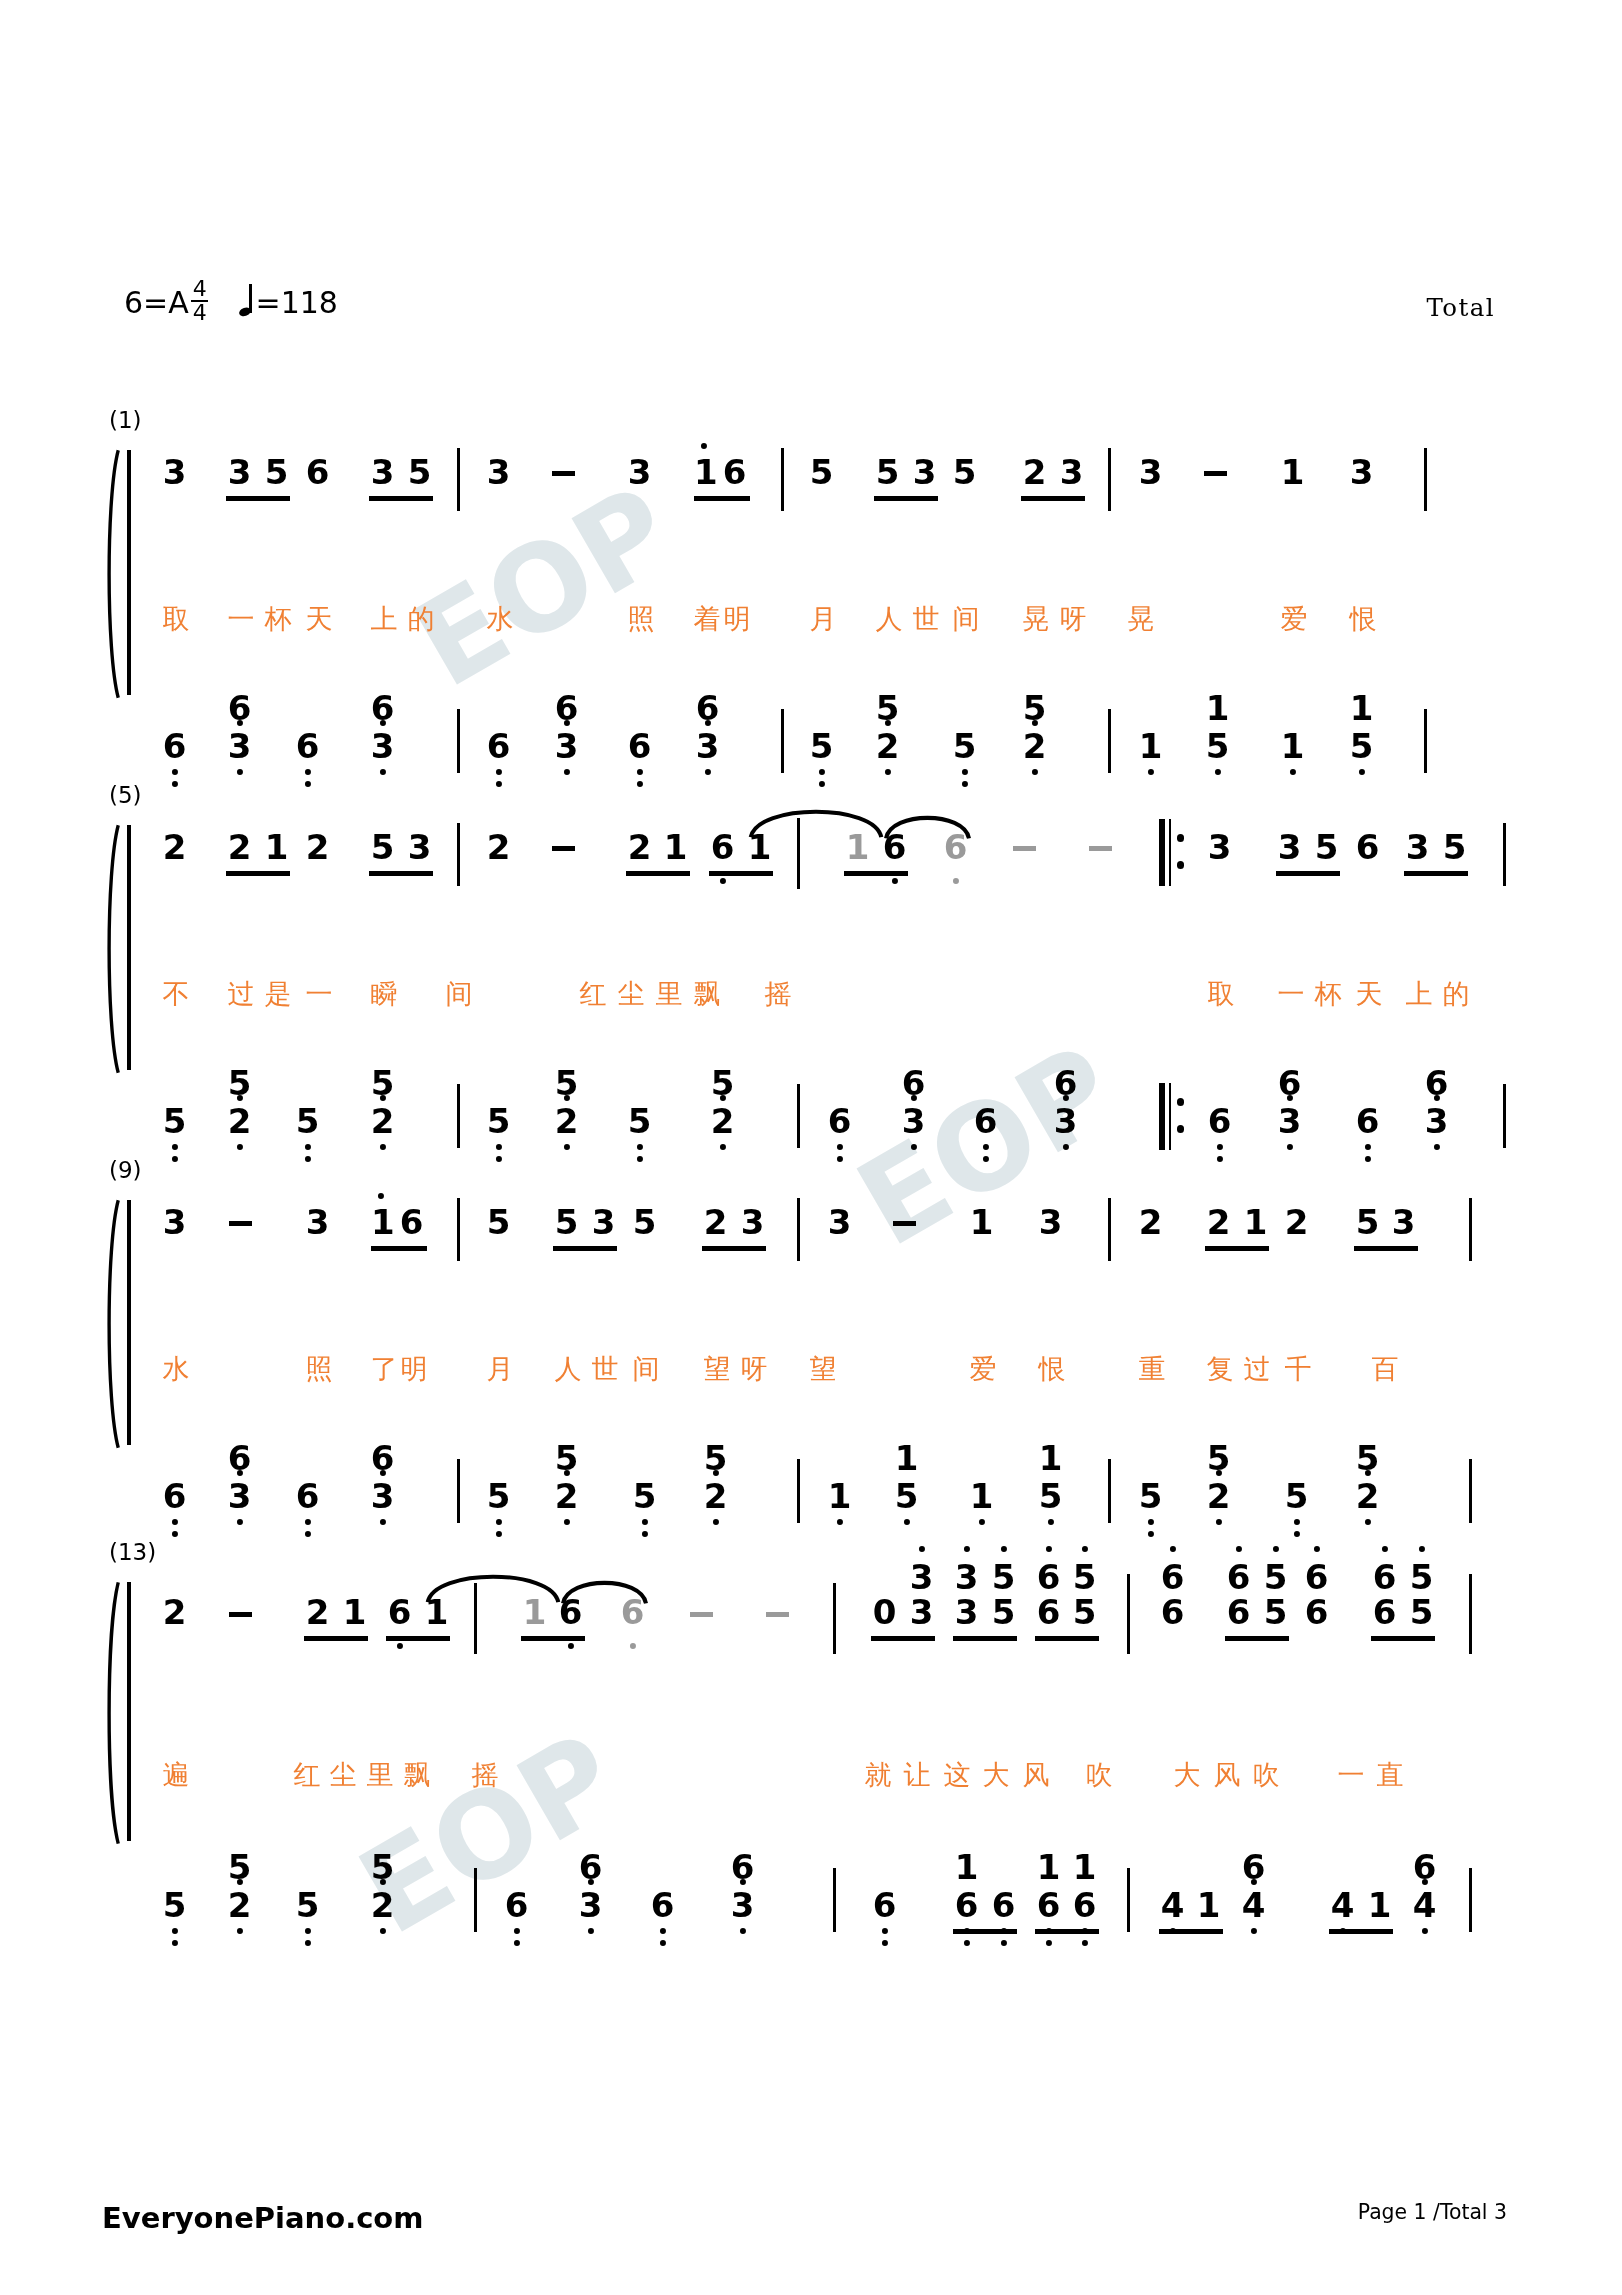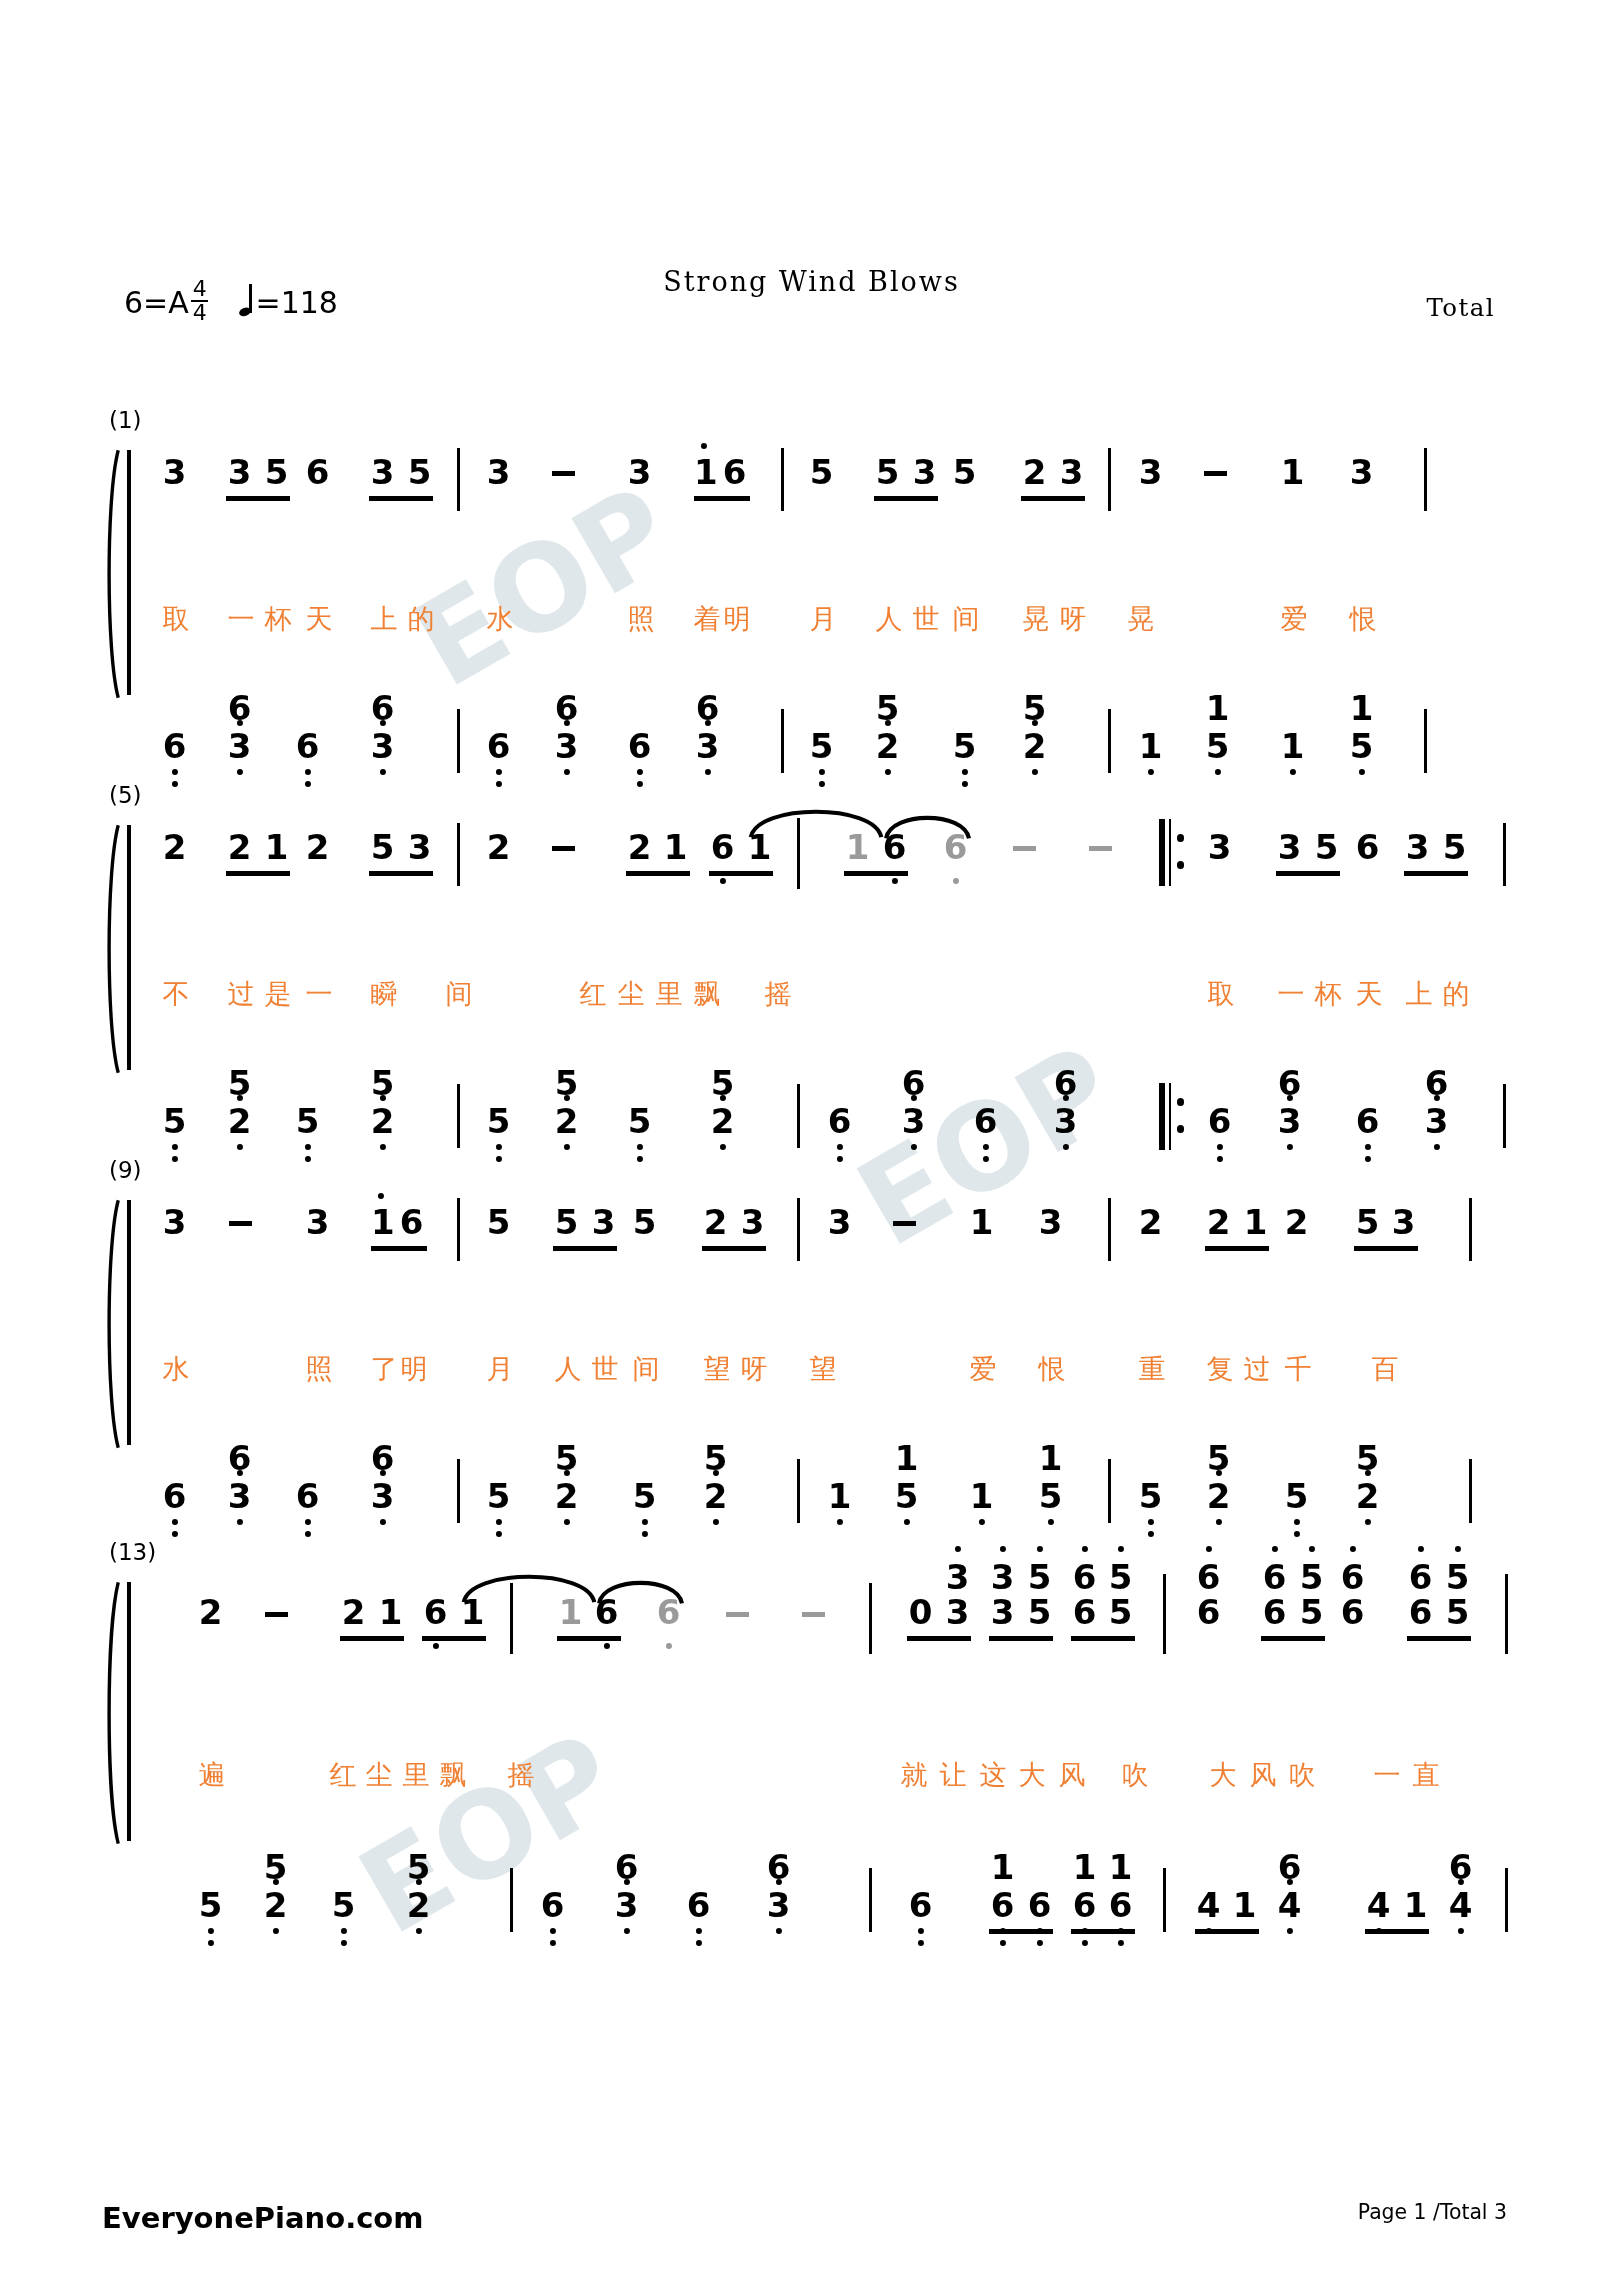--- a/index.html
+++ b/index.html
@@ -82,21 +82,20 @@
   .foot-left{position:absolute;left:102px;bottom:60px;font-size:29px;
      font-family:"DejaVu Sans","Liberation Sans",sans-serif;font-weight:600;}
   .foot-right{position:absolute;right:116px;bottom:71px;font-size:20.4px;
      font-family:"DejaVu Sans","Liberation Sans",sans-serif;}
 </style>
 </head>
 <body>
 
 <div class="page">
 
-  <div class="subtitle">Strong Wind Blows</div>
 
   <div class="keysig">
     <span>6=A</span>
     <span class="frac">
       <span class="num">4</span>
       <span class="den">4</span>
     </span>
     <span class="tempo">
       <span class="qnote">
         <span class="head"></span>
@@ -581,21 +580,21 @@
       </div>
       <div class="nb" style="left:1245px;top:132px;width:27px;">5</div>
       <div class="nb" style="left:1245px;top:170px;width:27px;">2
         <span class="dotu" style="top:-9.5px;"></span>
         <span class="dotd" style="top:40px;"></span>
       </div>
       <div class="barline" style="left:1360px;top:150px;height:64px;"></div>
     </div>
   </div>
 
-  <div class="system" style="top:1568px;height:286px;padding-left:36px;">
+  <div class="system" style="top:1568px;height:286px;">
     <div class="meas-no">(13)</div>
     <div class="brace">
       <svg width="23" height="266" viewBox="0 0 34 390">
           <path d="M24 2 C6 76 6 316 24 388" stroke="#000" stroke-width="5" fill="none"></path>
         </svg>
     </div>
     <div class="sysbar" style="height:259px;"></div>
 
     <div class="row" style="height:95px;">
       <div class="nb" style="left:52px;top:27px;width:27px;">2</div>

